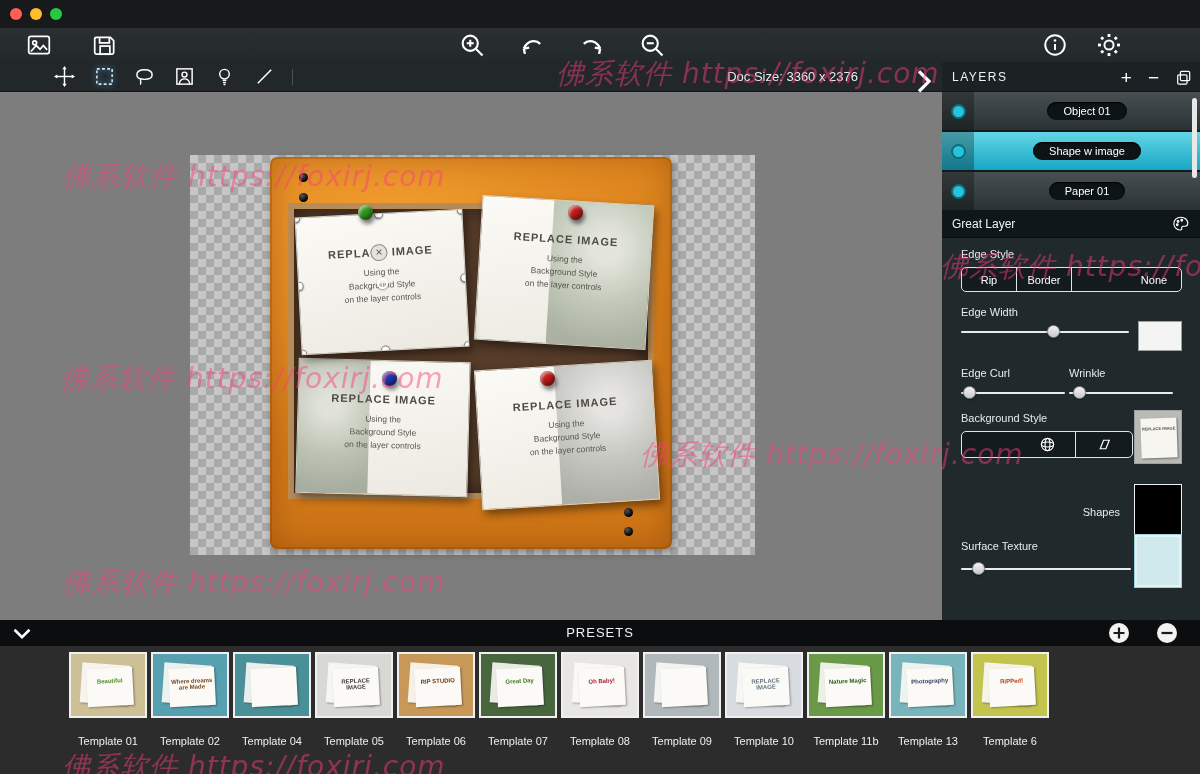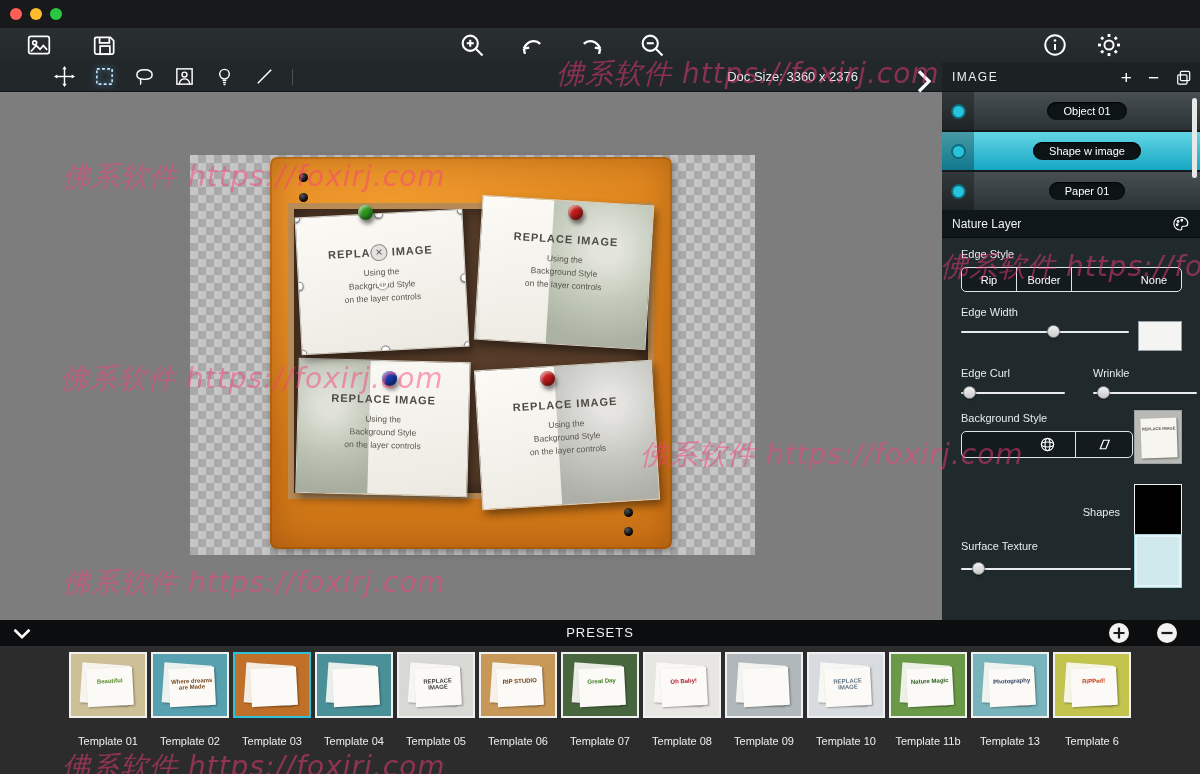--- a/index.html
+++ b/index.html
@@ -104,21 +104,21 @@
   .seg-icons svg { width:17px; height:17px; }
 
   .slider { position:relative; height:14px; }
   .slider .track { position:absolute; left:0; right:0; top:6px; height:2px; background:#e8ecee; border-radius:1px; }
   .slider .knob { position:absolute; top:0; width:13px; height:13px; border-radius:50%;
                   background:linear-gradient(#f2f2f2,#c9c9c9); border:1px solid #7e8488; box-shadow:0 1px 2px rgba(0,0,0,.5); }
   .section { position:relative; }
   .ew-row { position:relative; height:32px; margin-bottom:10px; }
   .ew-row .slider { width:168px; margin-top:6px; }
   .edge-preview { position:absolute; right:0; top:-4px; width:44px; height:30px; background:#f4f4f2; border:1px solid #9aa0a3; }
-  .cols { display:flex; gap:28px; margin-bottom:12px; }
+  .cols { display:flex; gap:4px; margin-bottom:12px; }
   .col { width:104px; }
   .col .slider { width:104px; margin-top:3px; }
   .bg-section { height:58px; margin-bottom:14px; }
   .bg-preview { position:absolute; right:0; top:-2px; width:48px; height:54px; background:#b9b9b5; border:1px solid #9aa0a3; overflow:hidden; }
   .bg-preview .mini-card { position:absolute; left:6px; top:7px; width:36px; height:40px; background:#f6f5f0; transform:rotate(-2deg);
                            font-size:4px; color:#55514a; text-align:center; padding-top:8px; font-weight:bold; box-shadow:1px 1px 2px rgba(0,0,0,.4); }
   .st-section { height:58px; margin-bottom:8px; }
   .st-section .slider { width:170px; margin-top:10px; }
   .st-preview { position:absolute; right:0; top:-6px; width:48px; height:54px; background:#cfe9ec; border:1px solid #9fd0d8; box-shadow:inset 0 0 0 2px #e4f4f6; }
   .shapes-section { height:56px; }
@@ -338,21 +338,21 @@
 
       <span class="pin green" style="left:168px; top:50px;"></span>
       <span class="pin red1" style="left:378px; top:50px;"></span>
       <span class="pin blue" style="left:192px; top:216px;"></span>
       <span class="pin red2" style="left:350px; top:216px;"></span>
     </div>
   </div>
 
   <aside class="layers-panel">
     <div class="lp-header">
-      <span class="lp-title">IMAGE</span>
+      <span class="lp-title">LAYERS</span>
       <div class="lp-actions">
         <button class="icb">+</button>
         <button class="icb">−</button>
         <button class="icb">
           <svg viewBox="0 0 22 22" fill="none" stroke="#fff" stroke-width="1.6" style="width:17px;height:17px">
             <rect x="7" y="3" width="12" height="12" rx="1.5"></rect>
               <rect x="3.5" y="7.5" width="12" height="12" rx="1.5"></rect>
           </svg>
         </button>
       </div>
@@ -380,21 +380,21 @@
             <span class="layer-dot"></span>
           </div>
           <div class="layer-pill">
             <span class="layer-name-pill">Paper 01</span>
           </div>
         </div>
       </div>
     <span class="lp-scroll"></span>
 
     <div class="shape-header">
-      <span>Nature Layer</span>
+      <span>Great Layer</span>
       <svg viewBox="0 0 24 24" fill="none" stroke="#fff" stroke-width="1.5">
         <path d="M12 3 C6 3 2.5 7 2.5 11.5 C2.5 16 6 20 11 20 C13 20 13.5 18.8 13 17.5 C12.5 16 13.5 15 15 15 L17.5 15 C19.5 15 21 13.5 21 11 C21 6.5 17 3 12 3 Z"></path>
         <circle cx="8" cy="8.5" r="1.1" fill="#fff"></circle>
           <circle cx="13" cy="7" r="1.1" fill="#fff"></circle>
           <circle cx="7" cy="13" r="1.1" fill="#fff"></circle>
       </svg>
     </div>
 
     <div class="panel-body">
 
@@ -507,27 +507,20 @@
         <div class="thumb-label">Template 01</div>
       </div>
       <div class="thumb-item">
         <div class="thumb-box" style="background: rgb(86, 160, 176);">
           <div class="thumb-card back"></div>
           <div class="thumb-card front" style="color: rgb(122, 74, 32);">Where dreams are Made</div>
         </div>
         <div class="thumb-label">Template 02</div>
       </div>
       <div class="thumb-item">
-        <div class="thumb-box selected" style="background: rgb(192, 112, 40);">
-          <div class="thumb-card back"></div>
-          <div class="thumb-card front" style="color: rgb(85, 85, 85);"></div>
-        </div>
-        <div class="thumb-label">Template 03</div>
-      </div>
-      <div class="thumb-item">
         <div class="thumb-box" style="background: rgb(74, 144, 152);">
           <div class="thumb-card back"></div>
           <div class="thumb-card front" style="color: rgb(51, 102, 85);"></div>
         </div>
         <div class="thumb-label">Template 04</div>
       </div>
       <div class="thumb-item">
         <div class="thumb-box" style="background: rgb(216, 216, 212);">
           <div class="thumb-card back"></div>
           <div class="thumb-card front" style="color: rgb(68, 68, 68);">REPLACE IMAGE</div>

